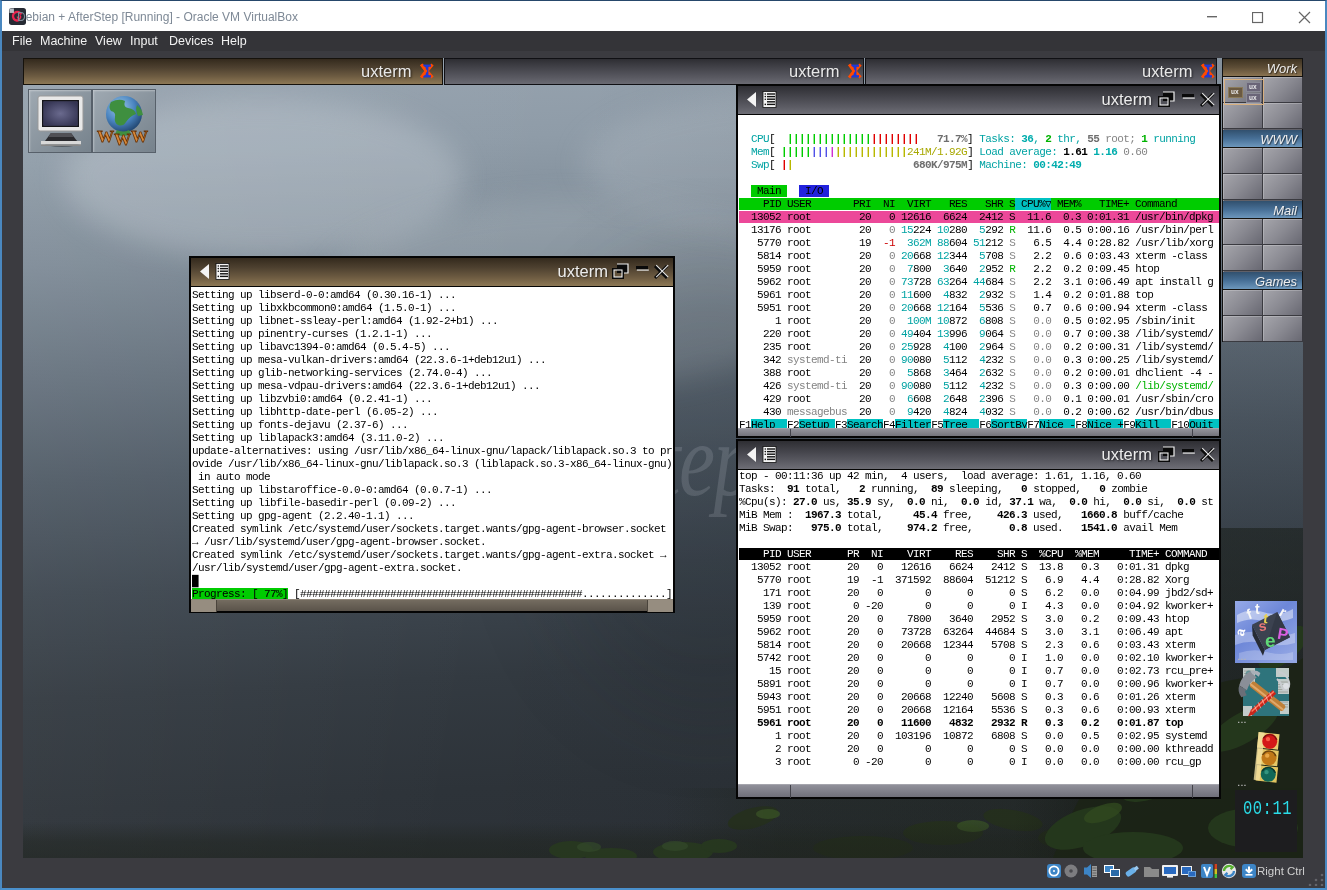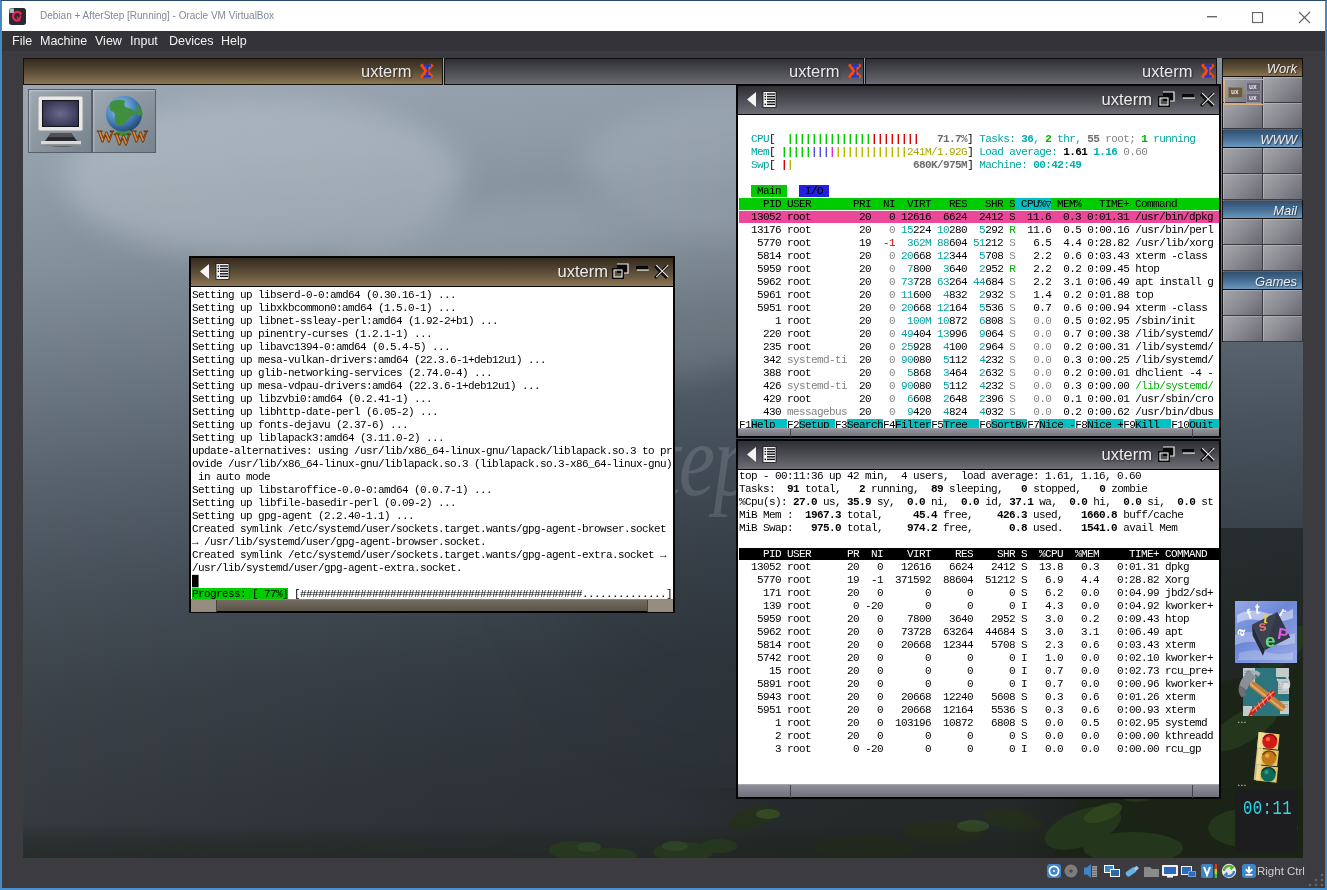--- a/index.html
+++ b/index.html
@@ -1,17 +1,17 @@
 <!DOCTYPE html>
 <html><head><meta charset="utf-8"><style>
 *{margin:0;padding:0;box-sizing:border-box}
 body{width:1327px;height:890px;position:relative;overflow:hidden;background:#3b3b40;font-family:"Liberation Sans",sans-serif;will-change:transform}
 #frame{position:absolute;inset:0;border-left:2px solid #4a88c0;border-right:2px solid #4a88c0;border-bottom:2px solid #4a90cc;border-top:1px solid #26476b;pointer-events:none;z-index:99}
 #tbar{position:absolute;left:0;top:1px;width:1327px;height:30px;background:#fff}
-#tbar .t{position:absolute;left:40px;top:8.5px;font-size:10px;color:#7e8996}
+#tbar .t{position:absolute;left:17px;top:8.5px;font-size:12px;color:#7e8996}
 #tbar .ctl{position:absolute;top:0;color:#555;font-size:13px}
 #menu{position:absolute;left:0;top:31px;width:1327px;height:20px;background:#343438;color:#f2f2f2;font-size:12.5px}
 #menu span{position:absolute;top:3px}
 #vm{position:absolute;left:23px;top:58px;width:1280px;height:800px;overflow:hidden;
 background:linear-gradient(177deg,#98a4b0 0%,#8f9ca8 12%,#7e8b97 24%,#66727e 37%,#505b66 49%,#3e4750 62%,#333a41 74%,#2d3339 87%,#2b3036 100%)}
 .cloud{position:absolute;border-radius:50%;filter:blur(14px)}
 #watermark{position:absolute;left:635px;top:342px;font-family:"Liberation Serif",serif;font-style:italic;font-size:104px;color:rgba(185,190,200,0.20);letter-spacing:-2px;transform:scaleX(0.78);transform-origin:left top}
 .shbar{position:absolute;top:0;height:27px;border:1px solid #16120c}
 .shbar.brown{background:linear-gradient(180deg,#342a1d 0%,#4e4130 35%,#6e5c42 70%,#8d7855 100%)}
 .shbar.gray{background:linear-gradient(180deg,#2e2e33 0%,#46464d 40%,#5a5a62 75%,#6a6a72 100%);border-color:#101014}
@@ -524,20 +524,21 @@
     171 root      20   0       0      0      0 S   6.2   0.0   0:04.99 jbd2/sd+ 
     139 root       0 -20       0      0      0 I   4.3   0.0   0:04.92 kworker+ 
    5959 root      20   0    7800   3640   2952 S   3.0   0.2   0:09.43 htop     
    5962 root      20   0   73728  63264  44684 S   3.0   3.1   0:06.49 apt      
    5814 root      20   0   20668  12344   5708 S   2.3   0.6   0:03.43 xterm    
    5742 root      20   0       0      0      0 I   1.0   0.0   0:02.10 kworker+ 
      15 root      20   0       0      0      0 I   0.7   0.0   0:02.73 rcu_pre+ 
    5891 root      20   0       0      0      0 I   0.7   0.0   0:00.96 kworker+ 
    5943 root      20   0   20668  12240   5608 S   0.3   0.6   0:01.26 xterm    
    5951 root      20   0   20668  12164   5536 S   0.3   0.6   0:00.93 xterm    
+<span class="w">   5961 root      20   0   11600   4832   2932 R   0.3   0.2   0:01.87 top      </span>
       1 root      20   0  103196  10872   6808 S   0.0   0.5   0:02.95 systemd  
       2 root      20   0       0      0      0 S   0.0   0.0   0:00.00 kthreadd 
       3 root       0 -20       0      0      0 I   0.0   0.0   0:00.00 rcu_gp   </pre>
 <div class="lowbar" style="bottom:0;height:13px;background:linear-gradient(180deg,#90909a 0%,#70707a 100%);border-top:1px solid #a5a5ad">
 <div style="position:absolute;left:52px;top:0;width:1px;height:13px;background:#42424a"></div>
 <div style="position:absolute;right:26px;top:0;width:1px;height:13px;background:#42424a"></div>
 </div>
 </div>
 
 </div>

